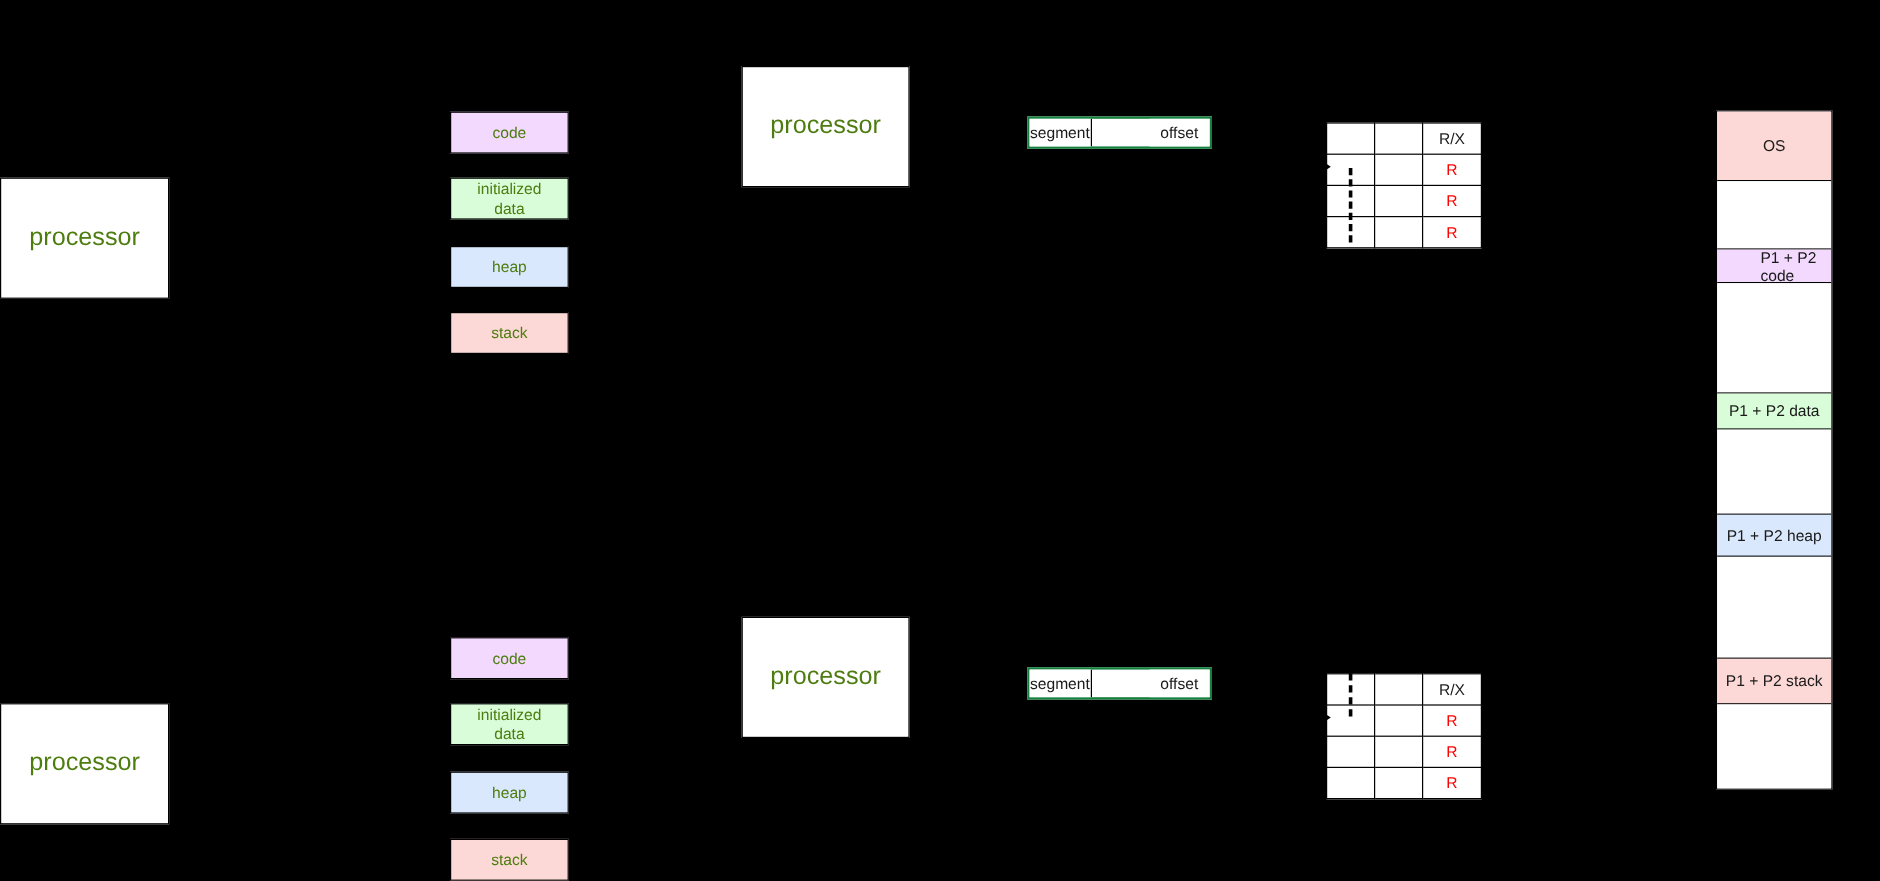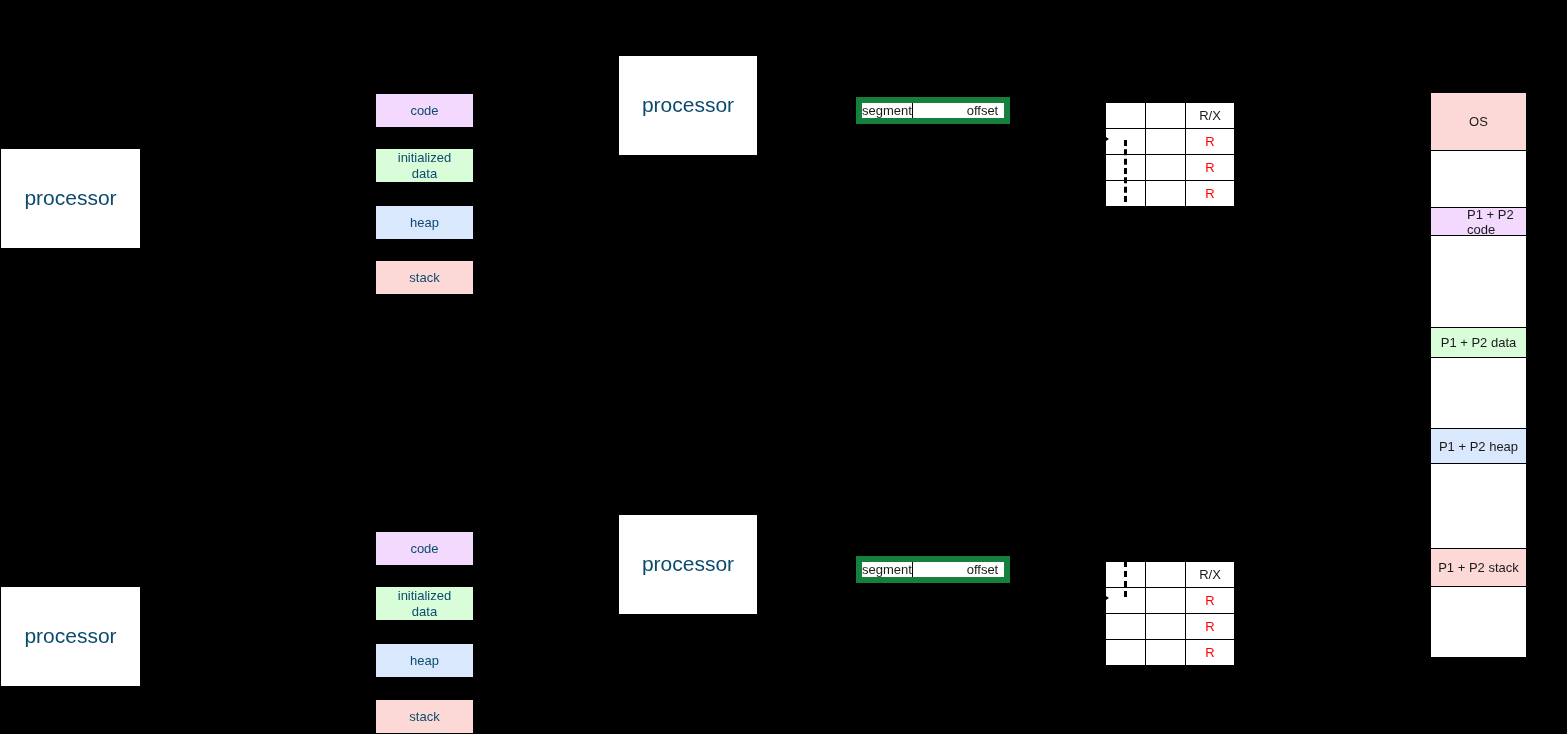--- a/index.html
+++ b/index.html
@@ -19,21 +19,21 @@
   }
   .box {
     position: absolute;
     box-sizing: border-box;
     border: 1px solid #000000;
     background: #ffffff;
     display: flex;
     align-items: center;
     justify-content: center;
     text-align: center;
-    color: #0c4a6e;
+    color: #4d7c0f;
     line-height: 1.18;
   }
   .processor-box {
     font-size: 21px;
     background: #ffffff;
     border: 1px solid #000000;
   }
   .seg-box {
     font-size: 13px;
   }
@@ -42,21 +42,21 @@
   .seg-heap   { background: #dae8fd; }
   .seg-stack  { background: #fcd9d6; }
   .mem-empty  { background: #ffffff; }
   .mem-os     { background: #fcd9d6; }
 
   
   .so-wrap {
     position: absolute;
     display: flex;
     box-sizing: border-box;
-    border: 6px solid #15803d;
+    border: 2px solid #15803d;
     background: #ffffff;
     gap: 48px;
   }
   .so-cell {
     box-sizing: border-box;
     display: flex;
     align-items: center;
     justify-content: center;
     font-size: 13px;
     color: #1a1a1a;

